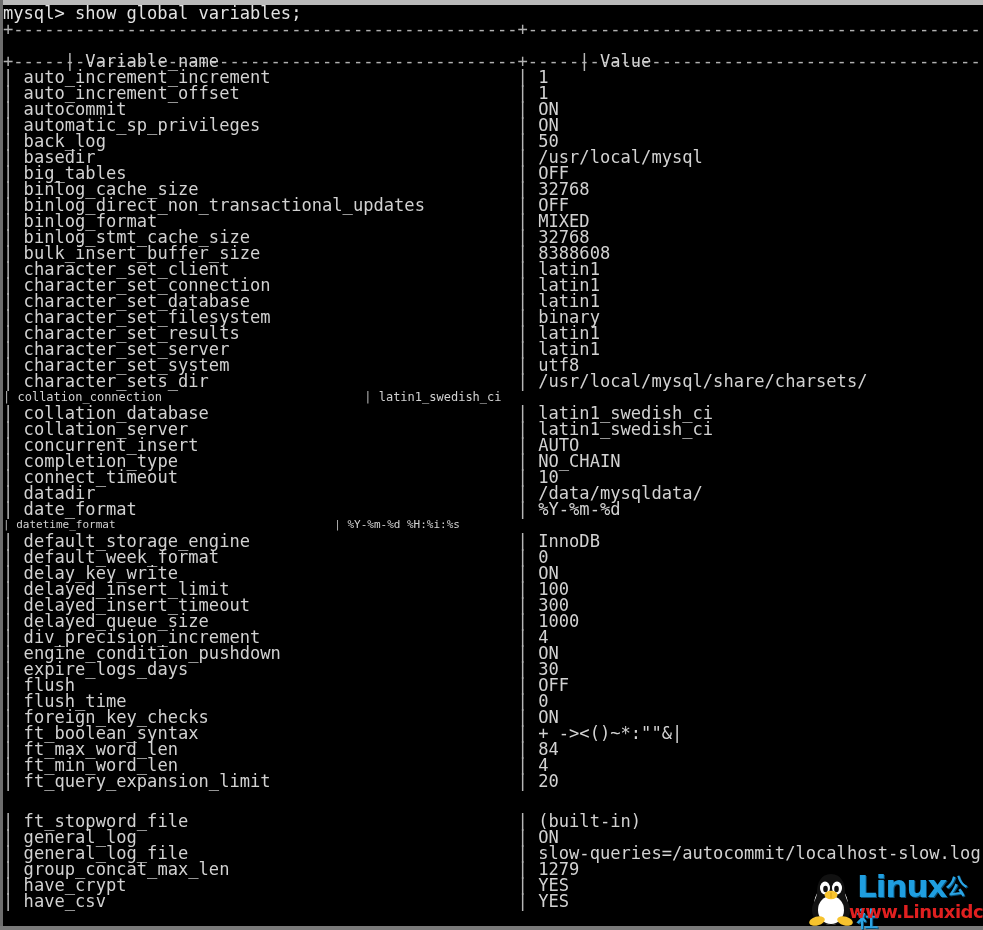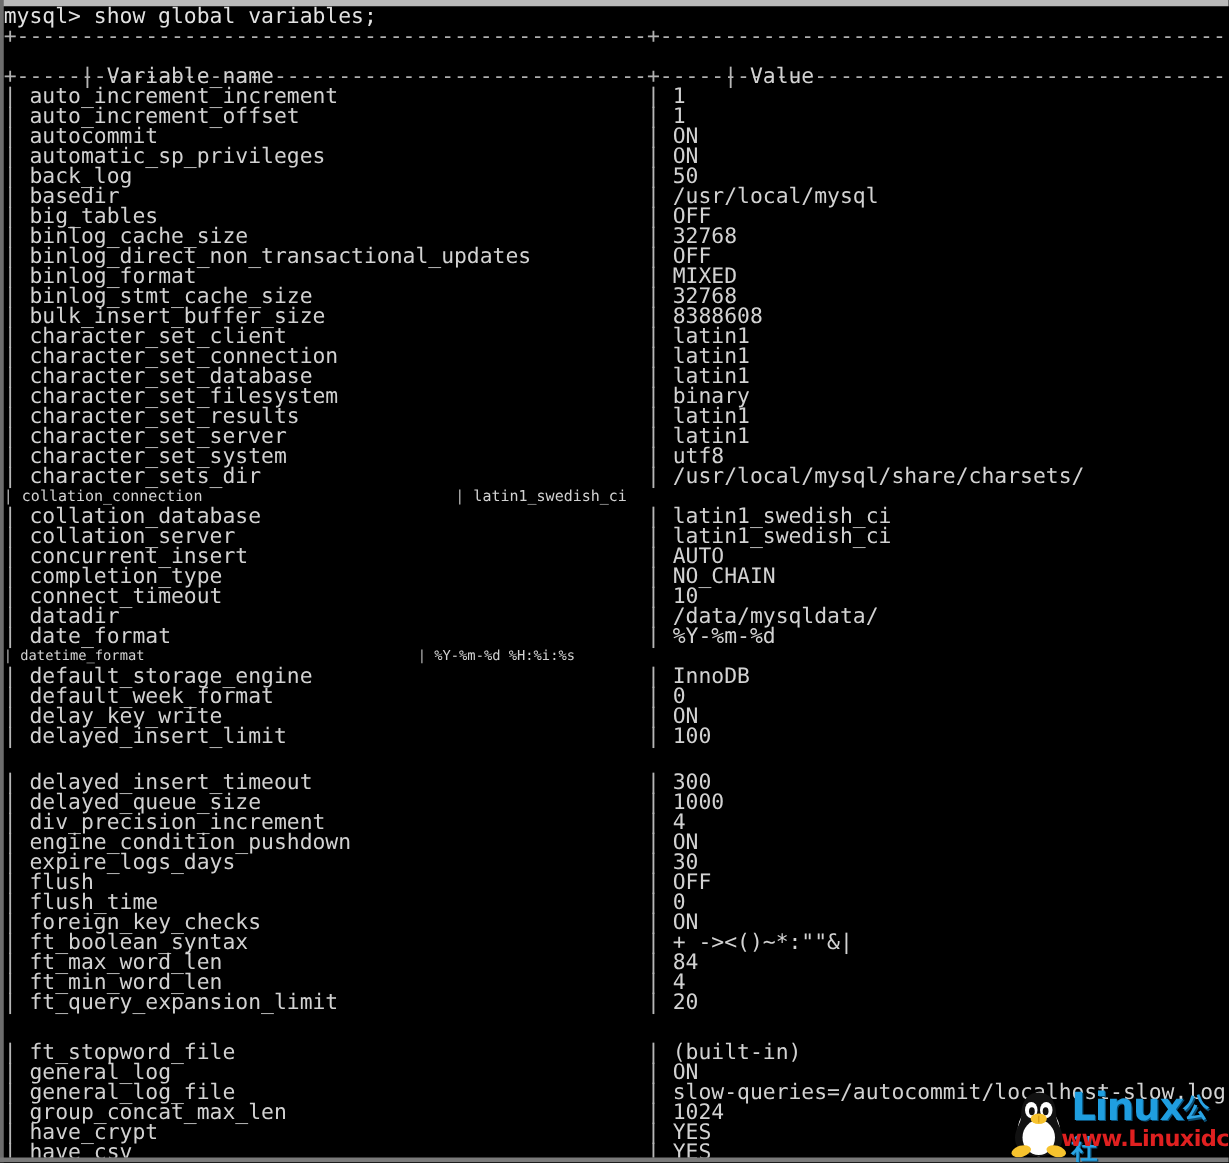--- a/index.html
+++ b/index.html
@@ -183,36 +183,36 @@
         <div class="trow" style="font-size: 17.1px;"><span class="cell-pipe">| </span><span class="cell-name">concurrent_insert                               </span><span class="cell-pipe">| </span><span class="cell-value">AUTO</span></div>
         <div class="trow" style="font-size: 17.1px;"><span class="cell-pipe">| </span><span class="cell-name">completion_type                                 </span><span class="cell-pipe">| </span><span class="cell-value">NO_CHAIN</span></div>
         <div class="trow" style="font-size: 17.1px;"><span class="cell-pipe">| </span><span class="cell-name">connect_timeout                                 </span><span class="cell-pipe">| </span><span class="cell-value">10</span></div>
         <div class="trow" style="font-size: 17.1px;"><span class="cell-pipe">| </span><span class="cell-name">datadir                                         </span><span class="cell-pipe">| </span><span class="cell-value">/data/mysqldata/</span></div>
         <div class="trow" style="font-size: 17.1px;"><span class="cell-pipe">| </span><span class="cell-name">date_format                                     </span><span class="cell-pipe">| </span><span class="cell-value">%Y-%m-%d</span></div>
         <div class="trow" style="font-size: 11px;"><span class="cell-pipe">| </span><span class="cell-name">datetime_format                                 </span><span class="cell-pipe">| </span><span class="cell-value">%Y-%m-%d %H:%i:%s</span></div>
         <div class="trow" style="font-size: 17.1px;"><span class="cell-pipe">| </span><span class="cell-name">default_storage_engine                          </span><span class="cell-pipe">| </span><span class="cell-value">InnoDB</span></div>
         <div class="trow" style="font-size: 17.1px;"><span class="cell-pipe">| </span><span class="cell-name">default_week_format                             </span><span class="cell-pipe">| </span><span class="cell-value">0</span></div>
         <div class="trow" style="font-size: 17.1px;"><span class="cell-pipe">| </span><span class="cell-name">delay_key_write                                 </span><span class="cell-pipe">| </span><span class="cell-value">ON</span></div>
         <div class="trow" style="font-size: 17.1px;"><span class="cell-pipe">| </span><span class="cell-name">delayed_insert_limit                            </span><span class="cell-pipe">| </span><span class="cell-value">100</span></div>
-        <div class="trow" style="font-size: 17.1px; margin-top: 21px;"><span class="cell-pipe">| </span><span class="cell-name">delayed_insert_timeout                          </span><span class="cell-pipe">| </span><span class="cell-value">300</span></div>
+        <div class="trow" style="font-size: 17.1px;"><span class="cell-pipe">| </span><span class="cell-name">delayed_insert_timeout                          </span><span class="cell-pipe">| </span><span class="cell-value">300</span></div>
         <div class="trow" style="font-size: 17.1px;"><span class="cell-pipe">| </span><span class="cell-name">delayed_queue_size                              </span><span class="cell-pipe">| </span><span class="cell-value">1000</span></div>
         <div class="trow" style="font-size: 17.1px;"><span class="cell-pipe">| </span><span class="cell-name">div_precision_increment                         </span><span class="cell-pipe">| </span><span class="cell-value">4</span></div>
         <div class="trow" style="font-size: 17.1px;"><span class="cell-pipe">| </span><span class="cell-name">engine_condition_pushdown                       </span><span class="cell-pipe">| </span><span class="cell-value">ON</span></div>
         <div class="trow" style="font-size: 17.1px;"><span class="cell-pipe">| </span><span class="cell-name">expire_logs_days                                </span><span class="cell-pipe">| </span><span class="cell-value">30</span></div>
         <div class="trow" style="font-size: 17.1px;"><span class="cell-pipe">| </span><span class="cell-name">flush                                           </span><span class="cell-pipe">| </span><span class="cell-value">OFF</span></div>
         <div class="trow" style="font-size: 17.1px;"><span class="cell-pipe">| </span><span class="cell-name">flush_time                                      </span><span class="cell-pipe">| </span><span class="cell-value">0</span></div>
         <div class="trow" style="font-size: 17.1px;"><span class="cell-pipe">| </span><span class="cell-name">foreign_key_checks                              </span><span class="cell-pipe">| </span><span class="cell-value">ON</span></div>
         <div class="trow" style="font-size: 17.1px;"><span class="cell-pipe">| </span><span class="cell-name">ft_boolean_syntax                               </span><span class="cell-pipe">| </span><span class="cell-value">+ -&gt;&lt;()~*:""&amp;|</span></div>
         <div class="trow" style="font-size: 17.1px;"><span class="cell-pipe">| </span><span class="cell-name">ft_max_word_len                                 </span><span class="cell-pipe">| </span><span class="cell-value">84</span></div>
         <div class="trow" style="font-size: 17.1px;"><span class="cell-pipe">| </span><span class="cell-name">ft_min_word_len                                 </span><span class="cell-pipe">| </span><span class="cell-value">4</span></div>
         <div class="trow" style="font-size: 17.1px;"><span class="cell-pipe">| </span><span class="cell-name">ft_query_expansion_limit                        </span><span class="cell-pipe">| </span><span class="cell-value">20</span></div>
         <div class="trow" style="font-size: 17.1px; margin-top: 24px;"><span class="cell-pipe">| </span><span class="cell-name">ft_stopword_file                                </span><span class="cell-pipe">| </span><span class="cell-value">(built-in)</span></div>
         <div class="trow" style="font-size: 17.1px;"><span class="cell-pipe">| </span><span class="cell-name">general_log                                     </span><span class="cell-pipe">| </span><span class="cell-value">ON</span></div>
         <div class="trow" style="font-size: 17.1px;"><span class="cell-pipe">| </span><span class="cell-name">general_log_file                                </span><span class="cell-pipe">| </span><span class="cell-value">slow-queries=/autocommit/localhost-slow.log</span></div>
-        <div class="trow" style="font-size: 17.1px;"><span class="cell-pipe">| </span><span class="cell-name">group_concat_max_len                            </span><span class="cell-pipe">| </span><span class="cell-value">1024</span></div>
+        <div class="trow" style="font-size: 17.1px;"><span class="cell-pipe">| </span><span class="cell-name">group_concat_max_len                            </span><span class="cell-pipe">| </span><span class="cell-value">1279</span></div>
         <div class="trow" style="font-size: 17.1px;"><span class="cell-pipe">| </span><span class="cell-name">have_crypt                                      </span><span class="cell-pipe">| </span><span class="cell-value">YES</span></div>
         <div class="trow" style="font-size: 17.1px;"><span class="cell-pipe">| </span><span class="cell-name">have_csv                                        </span><span class="cell-pipe">| </span><span class="cell-value">YES</span></div>
       </div>
 
   </div>
 
   <div class="watermark">
     <svg class="wm-tux" viewBox="0 0 52 54">
       <ellipse cx="26" cy="33" rx="17" ry="20" fill="#ffffff"></ellipse>
       <path d="M26 2 C16 2 12 11 12 20 C12 27 7 31 7 38 C7 48 15 53 26 53 C37 53 45 48 45 38 C45 31 40 27 40 20 C40 11 36 2 26 2 Z" fill="#111111"></path>

